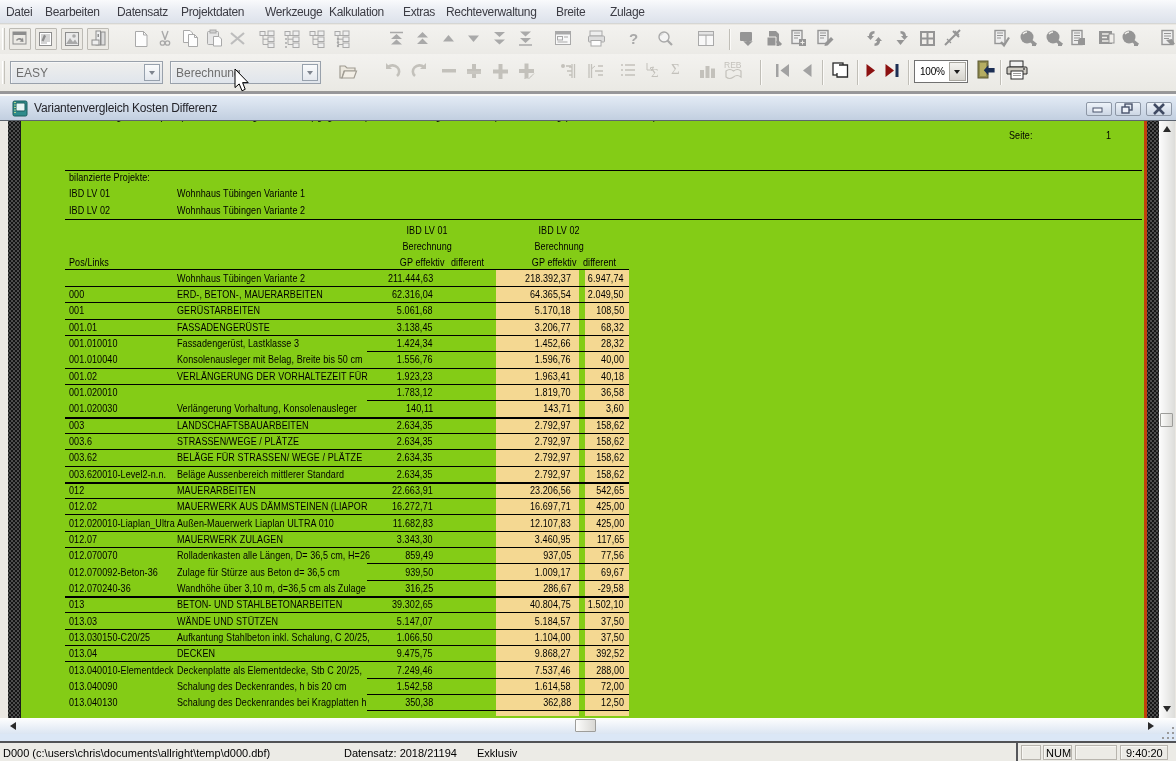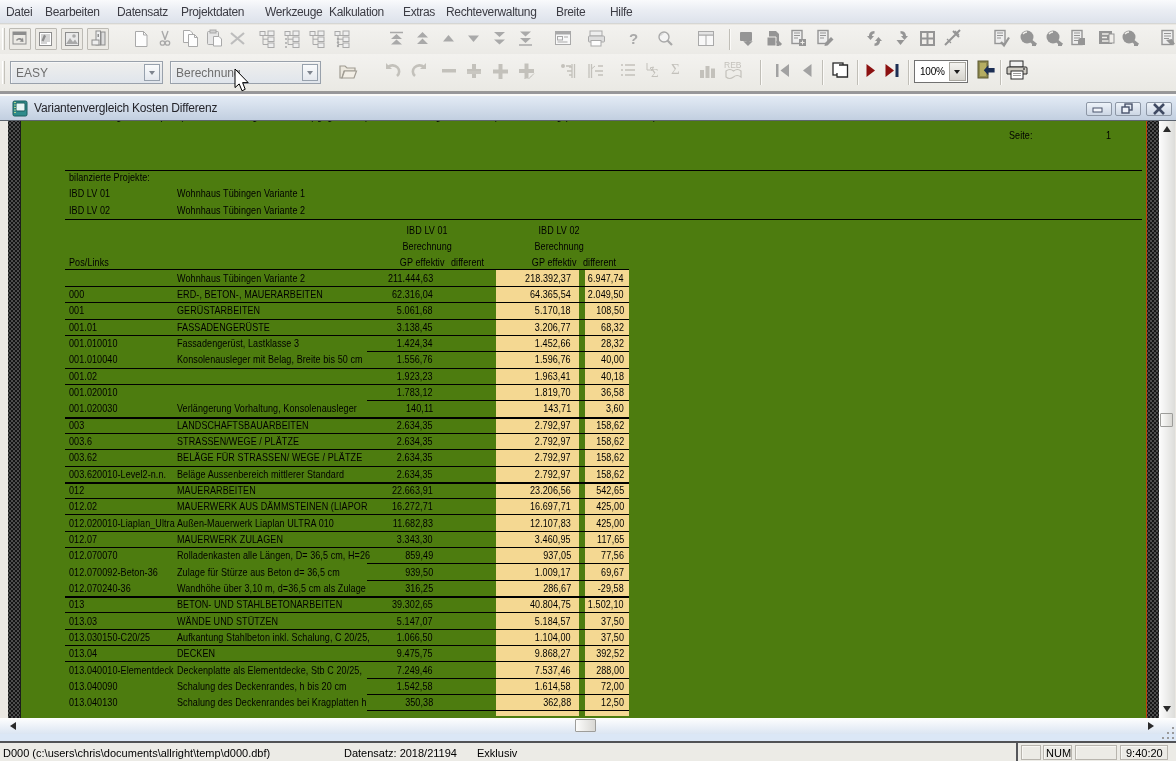--- a/index.html
+++ b/index.html
@@ -26,21 +26,21 @@
 #zoombox .btn:after{content:"";position:absolute;left:4px;top:7px;border:3.5px solid transparent;border-top:4.5px solid #1c1c1c}
 
 #mdiline{position:absolute;left:0;top:92px;width:1176px;height:2px;background:#97979a}
 #mdiwhite{position:absolute;left:0;top:94px;width:1176px;height:2px;background:#fafaf8}
 #titlebar{position:absolute;left:0;top:96px;width:1176px;height:25px;background:linear-gradient(#e3ebf5,#c2cfe0);border-bottom:1px solid #5d646e}
 #titletxt{position:absolute;left:34px;top:5px;font-size:12px;letter-spacing:-0.2px;color:#25252b}
 .wbtn{position:absolute;top:6px;width:26px;height:14px;border:1px solid #8d97a6;border-radius:2px;background:linear-gradient(#eef3f9,#ccd6e4)}
 
 #canvas{position:absolute;left:0;top:121px;width:1176px;height:597px;background:#ebe8e2}
 .dither{position:absolute;top:0;height:597px;background:#161616;background-image:repeating-linear-gradient(45deg,#4e4e4e 0 1px,transparent 1px 2.83px),repeating-linear-gradient(-45deg,#4e4e4e 0 1px,transparent 1px 2.83px)}
-#page{position:absolute;left:20px;top:0;width:1127px;height:597px;background:#4d7c0f;border-left:1px solid #1c1c1c;border-right:1px solid #c2410c;overflow:hidden}
+#page{position:absolute;left:20px;top:0;width:1127px;height:597px;background:#84cc16;border-left:1px solid #1c1c1c;border-right:3px solid #c2410c;overflow:hidden}
 
 .rt{position:absolute;height:16px;line-height:16px;font-size:11px;color:#000;white-space:nowrap}
 .rn{position:absolute;height:16px;line-height:16px;font-size:11px;color:#000;white-space:nowrap;text-align:right}
 .rc{position:absolute;height:16px;line-height:16px;font-size:11px;color:#000;white-space:nowrap;text-align:center}
 .sxc{display:inline-block;transform:scaleX(0.82);transform-origin:50% 50%;letter-spacing:0.1px}
 .sx{display:inline-block;transform:scaleX(0.82);transform-origin:0 50%;letter-spacing:0.1px}
 .sxr{display:inline-block;transform:scaleX(0.82);transform-origin:100% 50%;letter-spacing:0.1px}
 .ln{position:absolute;background:#000}
 .orange{position:absolute;background:#f4d892}
 
@@ -59,21 +59,21 @@
 <div id="menubar">
   <div class="mi" style="left:6px">Datei</div>
   <div class="mi" style="left:45px">Bearbeiten</div>
   <div class="mi" style="left:117px">Datensatz</div>
   <div class="mi" style="left:181px">Projektdaten</div>
   <div class="mi" style="left:265px">Werkzeuge</div>
   <div class="mi" style="left:329px">Kalkulation</div>
   <div class="mi" style="left:403px">Extras</div>
   <div class="mi" style="left:446px">Rechteverwaltung</div>
   <div class="mi" style="left:556px">Breite</div>
-  <div class="mi" style="left:610px">Hilfe</div>
+  <div class="mi" style="left:610px">Zulage</div>
 </div>
 
 <div id="tb1">
   <div class="grip" style="left:2px;top:3px;height:22px"></div>
   <div class="btn1" style="left:9px"></div>
   <div class="btn1" style="left:35px"></div>
   <div class="btn1" style="left:61px"></div>
   <div class="btn1" style="left:87px"></div>
   <svg class="ic" style="left:12px;top:6px" width="16" height="16" viewBox="0 0 16 16">
         <rect x="1" y="1" width="13" height="12" fill="none" stroke="#8d8d8d"></rect>
@@ -462,20 +462,21 @@
 <div class="rn" style="left:430px;width:120px;top:214.0px"><span class="sxr">1.452,66</span></div>
 <div class="rn" style="left:513px;width:90px;top:214.0px"><span class="sxr">28,32</span></div>
 <div class="ln" style="left:346px;top:230.1px;width:262px;height:1px"></div>
 <div class="rt" style="left:48px;top:230.3px"><span class="sx">001.010040</span></div>
 <div class="rt" style="left:156px;top:230.3px"><span class="sx">Konsolenausleger mit Belag, Breite bis 50 cm</span></div>
 <div class="rn" style="left:282px;width:130px;top:230.3px"><span class="sxr">1.556,76</span></div>
 <div class="rn" style="left:430px;width:120px;top:230.3px"><span class="sxr">1.596,76</span></div>
 <div class="rn" style="left:513px;width:90px;top:230.3px"><span class="sxr">40,00</span></div>
 <div class="ln" style="left:44px;top:246.5px;width:564px;height:1px"></div>
 <div class="rt" style="left:48px;top:246.6px"><span class="sx">001.02</span></div>
+<div class="rt" style="left:156px;top:246.6px"><span class="sx">VERLÄNGERUNG DER VORHALTEZEIT FÜR</span></div>
 <div class="rn" style="left:282px;width:130px;top:246.6px"><span class="sxr">1.923,23</span></div>
 <div class="rn" style="left:430px;width:120px;top:246.6px"><span class="sxr">1.963,41</span></div>
 <div class="rn" style="left:513px;width:90px;top:246.6px"><span class="sxr">40,18</span></div>
 <div class="ln" style="left:44px;top:262.8px;width:564px;height:1px"></div>
 <div class="rt" style="left:48px;top:263.0px"><span class="sx">001.020010</span></div>
 <div class="rn" style="left:282px;width:130px;top:263.0px"><span class="sxr">1.783,12</span></div>
 <div class="rn" style="left:430px;width:120px;top:263.0px"><span class="sxr">1.819,70</span></div>
 <div class="rn" style="left:513px;width:90px;top:263.0px"><span class="sxr">36,58</span></div>
 <div class="ln" style="left:346px;top:279.1px;width:262px;height:1px"></div>
 <div class="rt" style="left:48px;top:279.3px"><span class="sx">001.020030</span></div>

